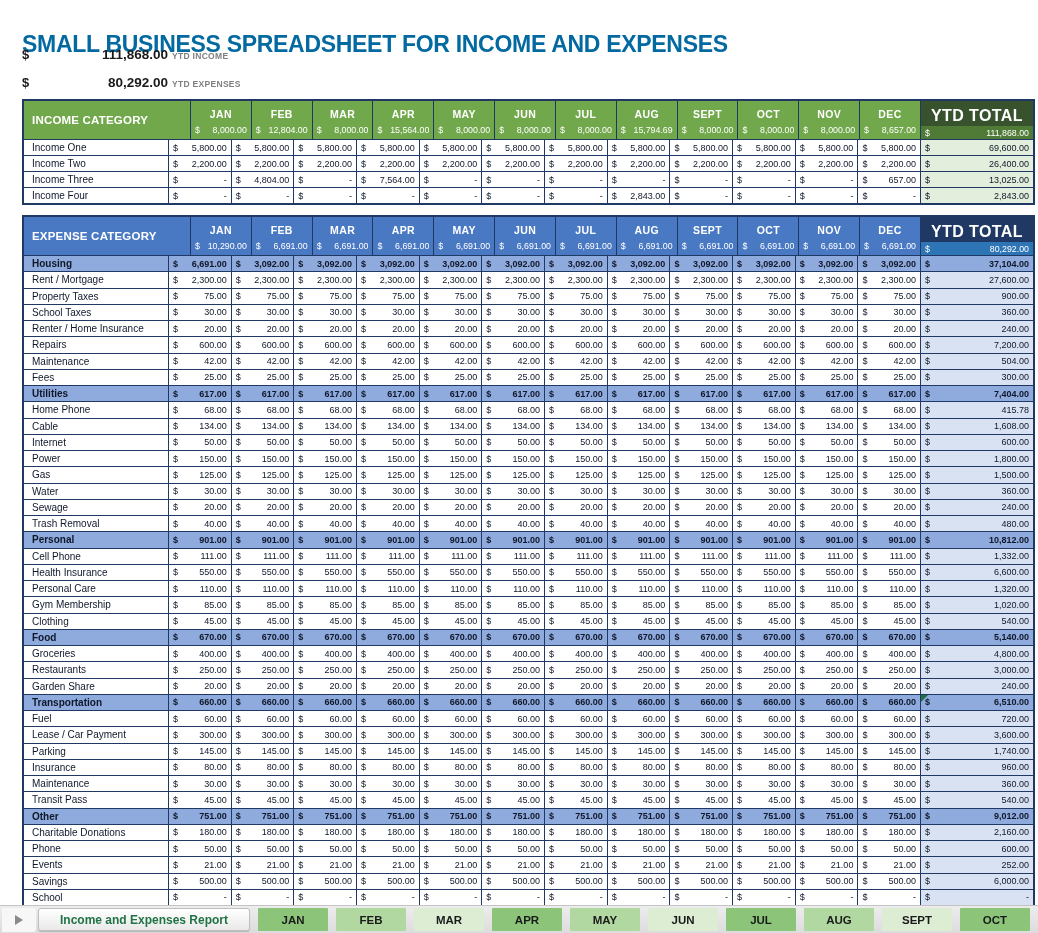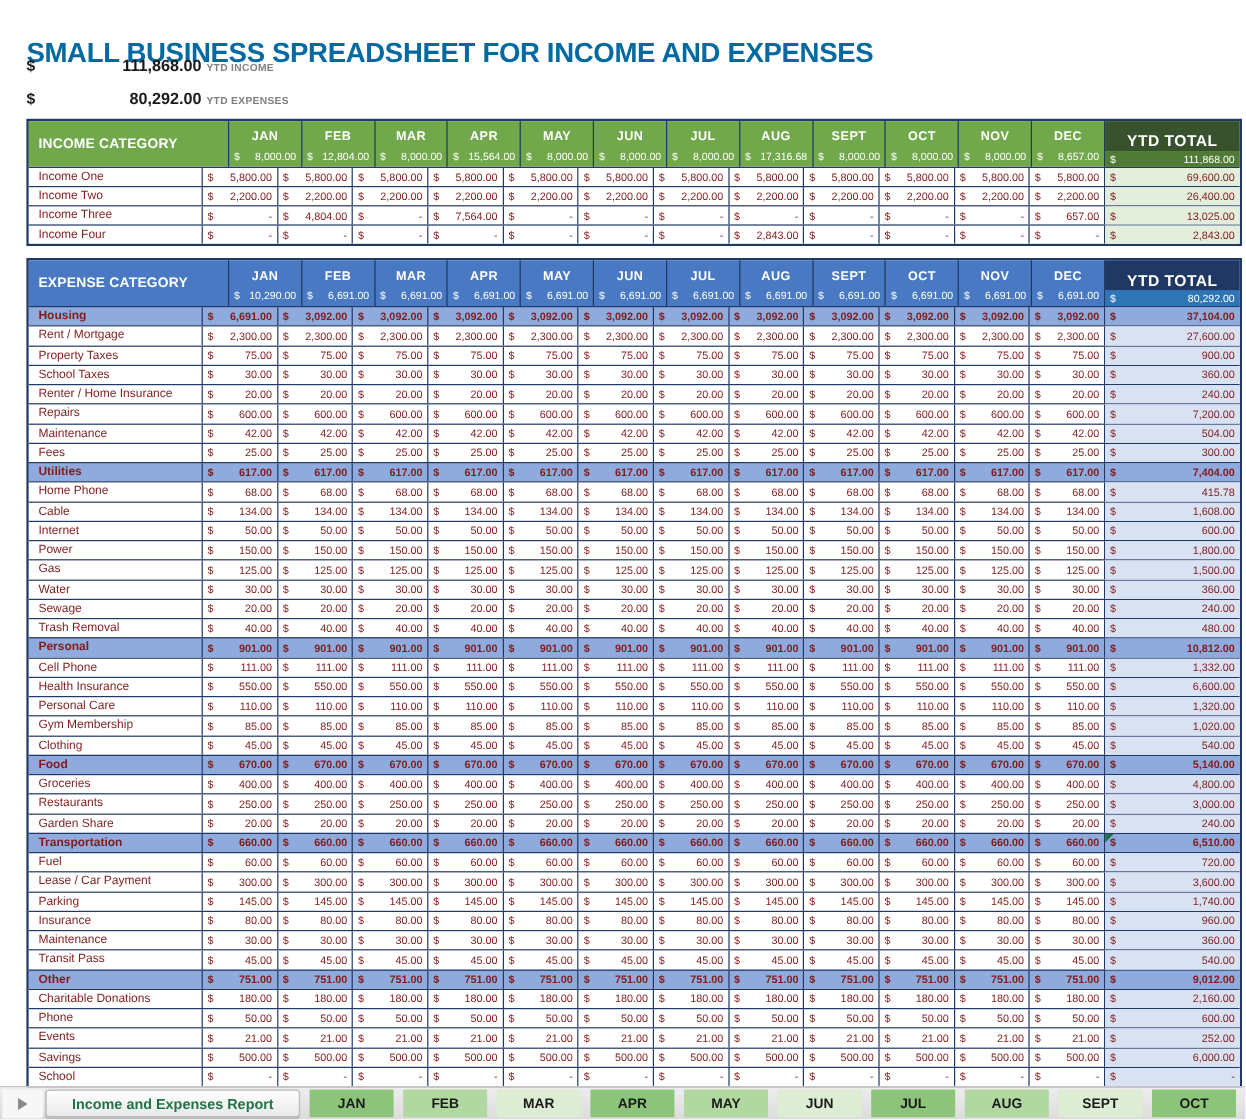--- a/index.html
+++ b/index.html
@@ -23,25 +23,25 @@
   .hdr-row { display:flex; height:38px; background:var(--hdr); color:#fff; }
   .cat-h { width:167px; display:flex; align-items:center; padding-left:8px;
     font-weight:bold; font-size:11.5px; border-right:1px solid var(--border); letter-spacing:0.2px; }
   .mon-h { flex:1; display:flex; flex-direction:column; border-right:1px solid var(--border); }
   .mon-name { height:20px; display:flex; align-items:flex-end; justify-content:center;
     font-weight:bold; font-size:10.5px; letter-spacing:0.4px; padding-bottom:1px; }
   .mon-total { height:18px; display:flex; align-items:center; justify-content:space-between;
     padding:0 4px; font-size:8.8px; }
   .ytd-h { width:112px; display:flex; flex-direction:column; }
   .ytd-name { height:36px; background:var(--ytdhdr); display:flex; align-items:flex-end;
-    justify-content:center; font-weight:bold; font-size:13px; letter-spacing:0.4px; padding-bottom:1px; }
+    justify-content:center; font-weight:bold; font-size:16px; letter-spacing:0.4px; padding-bottom:1px; }
   .ytd-total { height:18px; background:var(--ytdtot); display:flex; align-items:center;
     justify-content:space-between; padding:0 4px; font-size:8.8px; }
 
-  .row { display:flex; border-top:1px solid var(--border); background:#fff; color:#7f1d1d; }
+  .row { display:flex; border-top:1px solid var(--border); background:#fff; color:#0f172a; }
   #income-table .row { height:16px; }
   #expense-table .row { height:16.25px; }
   .row-label { width:145px; display:flex; align-items:center; padding-left:8px;
     font-size:10px; border-right:1px solid var(--border); white-space:nowrap; }
   .cell { flex:1; display:flex; align-items:center; justify-content:space-between;
     padding:0 4px; font-size:9px; border-right:1px solid var(--border); position:relative; }
   .cell.ytd { flex:none; width:112px; border-right:none; background:var(--ytdcell); }
   .row.subtotal { background:var(--subbg); font-weight:bold; }
   .row.subtotal .cell.ytd { background:var(--subbg); }
   .corner-flag { position:absolute; left:0; top:0; width:0; height:0;
@@ -130,21 +130,21 @@
         <div class="mon-name">JUL</div>
         <div class="mon-total">
           <span>$</span>
           <span>8,000.00</span>
         </div>
       </div>
       <div class="mon-h">
         <div class="mon-name">AUG</div>
         <div class="mon-total">
           <span>$</span>
-          <span>17,316.68</span>
+          <span>15,794.69</span>
         </div>
       </div>
       <div class="mon-h">
         <div class="mon-name">SEPT</div>
         <div class="mon-total">
           <span>$</span>
           <span>8,000.00</span>
         </div>
       </div>
       <div class="mon-h">

